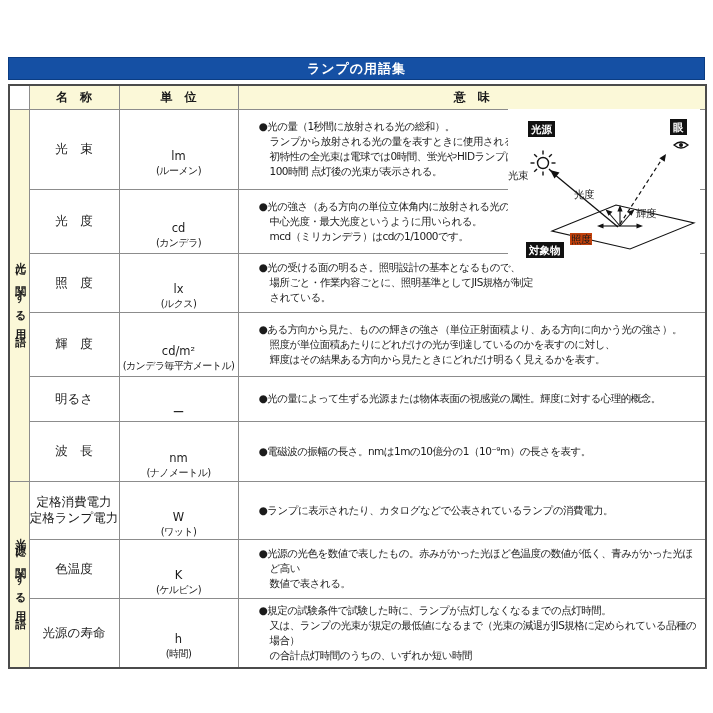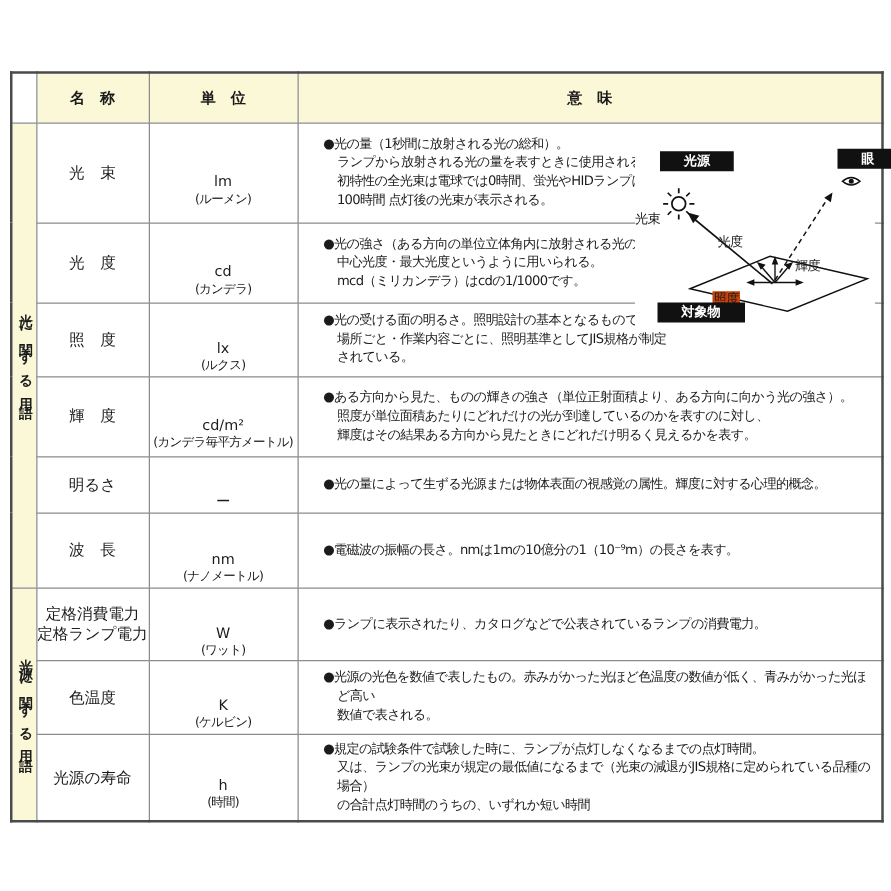--- a/index.html
+++ b/index.html
@@ -11,21 +11,21 @@
     font-family:"DejaVu Sans","Liberation Sans",sans-serif; color:var(--text);}
   .page{position:relative; width:713px; height:713px; padding:57px 8px 0 8px;}
   .title-bar{height:23px; line-height:21px; text-align:center; color:#fff;
     font-size:13px; font-weight:700; background:var(--title-bg);
     border:1px solid var(--title-border); margin-bottom:4px; letter-spacing:1px;}
   table.glossary{border-collapse:collapse; table-layout:fixed; width:697px;
     border:2px solid var(--outer-border);}
   .glossary th,.glossary td{border:1px solid var(--border); vertical-align:middle;
     overflow:hidden;}
   col.c-group{width:20px;} col.c-name{width:90px;} col.c-unit{width:119px;} col.c-meaning{width:468px;}
-  tr.hr{height:40px;} tr.r1{height:80px;} tr.r2{height:64px;} tr.r3{height:59px;}
+  tr.hr{height:24px;} tr.r1{height:80px;} tr.r2{height:64px;} tr.r3{height:59px;}
   tr.r4{height:64px;} tr.r5{height:45px;} tr.r6{height:60px;} tr.r7{height:58px;}
   tr.r8{height:59px;} tr.r9{height:58px;}
   th.hcell{background:var(--header-bg); font-size:12px; font-weight:700; text-align:center;}
   th.corner{background:#ffffff;}
   td.group{background:var(--header-bg); text-align:center; padding:2px 0;}
   .vlabel{writing-mode:vertical-rl; text-orientation:upright; font-size:11px;
     font-weight:600; letter-spacing:6px; margin:0 auto; display:inline-block;}
   td.name{ text-align:center; font-size:12.5px; white-space:pre-line; line-height:16px;}
   td.unit{ text-align:center;}
   .unit-symbol{font-size:11.5px; line-height:15px;margin-top:28px;}
@@ -33,27 +33,28 @@
   td.meaning{padding:4px 3px 4px 20px;}
   .mtext{font-size:10.5px; letter-spacing:-0.5px; line-height:15px;
     white-space:pre-wrap; text-indent:-11px; padding-left:11px;}
   .mtext.narrow{width:275px;}
   
   .diagram{position:absolute; left:508px; top:109px; width:192px; height:156px;
     background:#fff; z-index:2;}
   .diagram svg{position:absolute; left:0; top:0;}
   .dlabel{position:absolute; font-size:10.5px; letter-spacing:-0.5px; line-height:12px;}
   .dbox{position:absolute; background:#111; color:#fff; font-size:10.5px;
-    font-weight:700; line-height:12px; padding:2px 19px; letter-spacing:0;}
+    font-weight:700; line-height:12px; padding:2px 3px; letter-spacing:0;}
 </style>
 </head>
 <body>
 
 <div class="page">
 
+  <div class="title-bar">ランプの用語集</div>
 
   <table class="glossary">
     <colgroup>
         <col class="c-group">
         <col class="c-name">
         <col class="c-unit">
         <col class="c-meaning">
       </colgroup>
     <tbody>
       <tr class="hr">

